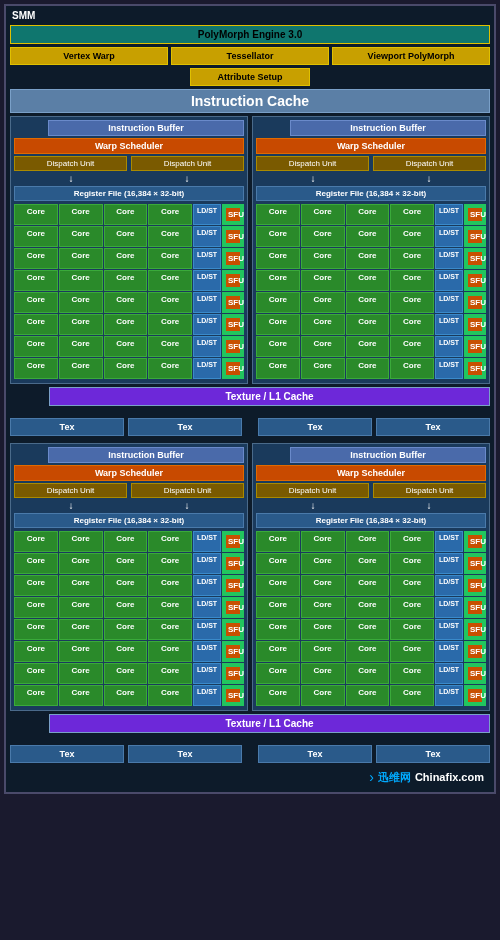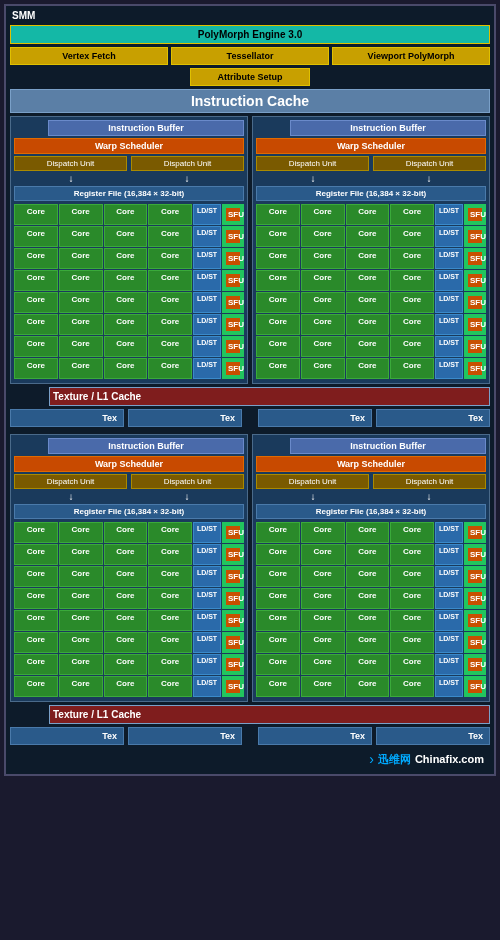--- a/index.html
+++ b/index.html
@@ -21,21 +21,21 @@
 
     .smm-title {
       color: #fff;
       font-size: 10px;
       font-weight: bold;
       margin-bottom: 4px;
       padding: 0 2px;
     }
 
     .polymorph-box {
-      background: #14b8a6;
+      background: #0f766e;
       border: 1px solid #e0c000;
       padding: 3px 6px;
       text-align: center;
       font-size: 10px;
       font-weight: bold;
       color: #000;
       margin-bottom: 3px;
     }
 
     .row-flex {
@@ -167,46 +167,47 @@
       background: #c85000;
       border: 4px solid #22c55e;
       padding: 2px 2px;
       text-align: center;
       font-size: 8px;
       font-weight: bold;
       color: #fff;
     }
 
     .texture-l1-bar {
-      background: #7f1d1d;
+      background: #6d28d9;
       border: 1px solid #7aa0c8;
       padding: 3px;
-      text-align: left;
+      text-align: center;
       font-size: 10px;
       font-weight: bold;
       color: #fff;
       margin-bottom: 3px;
       margin-left: 39px;
     }
 
     .tex-row {
       display: flex;
       gap: 4px;
       margin-bottom: 3px;
     }
 
     .tex-unit {
       background: #2a5a8a;
       border: 1px solid #4a7aaa;
       padding: 3px 6px;
-      text-align: right;
+      text-align: center;
       font-size: 9px;
       font-weight: bold;
       color: #fff;
       flex: 1;
+      margin-top: 9px;
     }
 
     .tex-spacer {
       width: 8px;
     }
 
     .section-gap {
       height: 4px;
     }
 
@@ -243,21 +244,21 @@
     }
   </style>
 </head>
 <body>
 
 <div class="smm-container">
   <div class="smm-title">SMM</div>
 
   <div class="polymorph-box">PolyMorph Engine 3.0</div>
   <div class="row-flex">
-    <div class="yellow-box">Vertex Fetch</div>
+    <div class="yellow-box">Vertex Warp</div>
     <div class="yellow-box">Tessellator</div>
     <div class="yellow-box">Viewport PolyMorph</div>
   </div>
   <div class="row-flex" style="justify-content:center;">
     <div class="yellow-box" style="flex:0 0 auto; min-width:120px;">Attribute Setup</div>
   </div>
 
   <div class="instruction-cache-bar">Instruction Cache</div>
 
   <div class="two-col">

